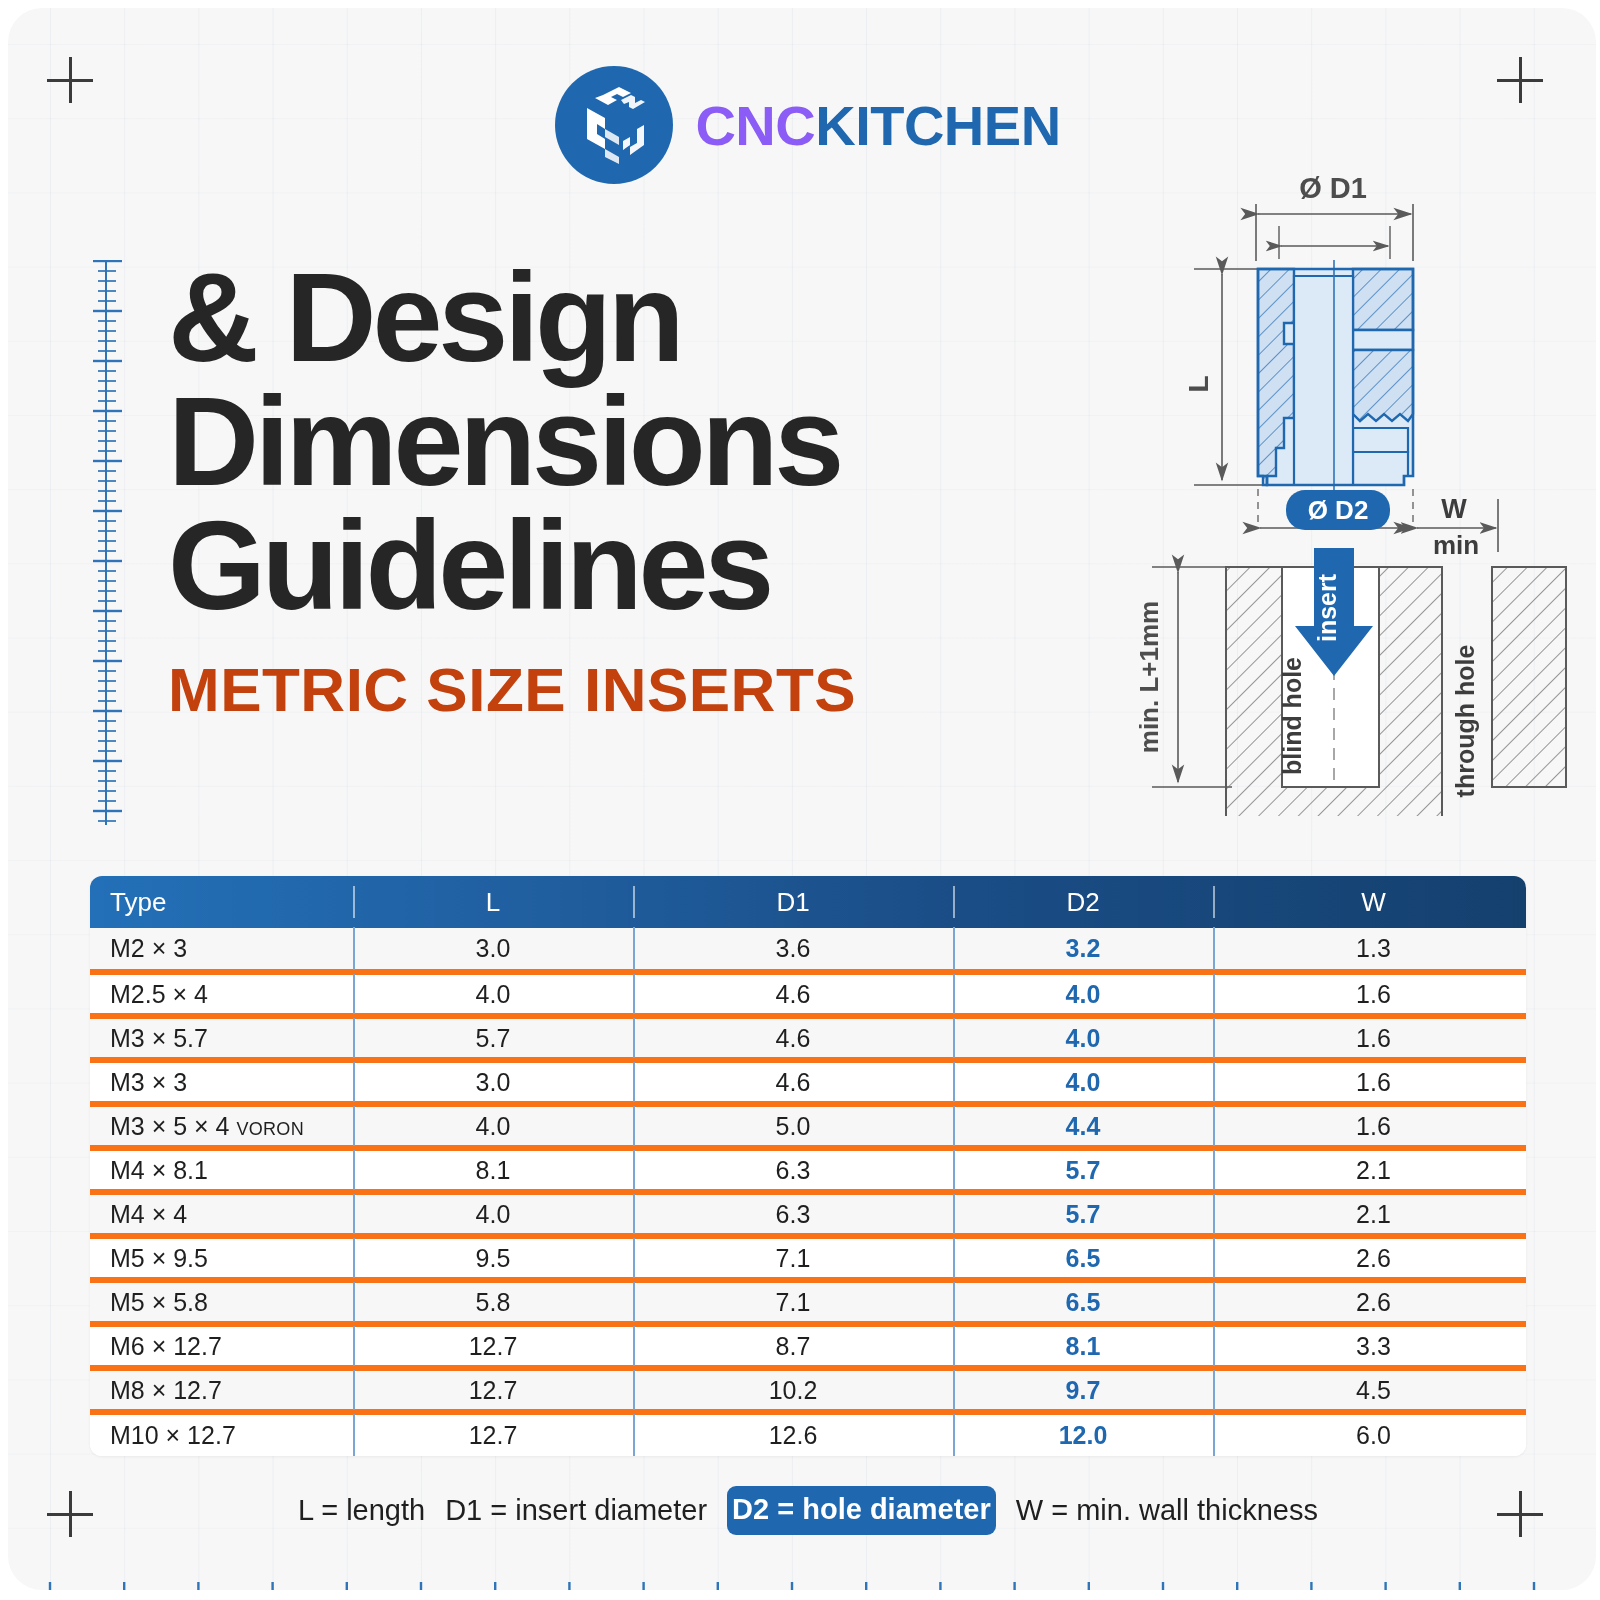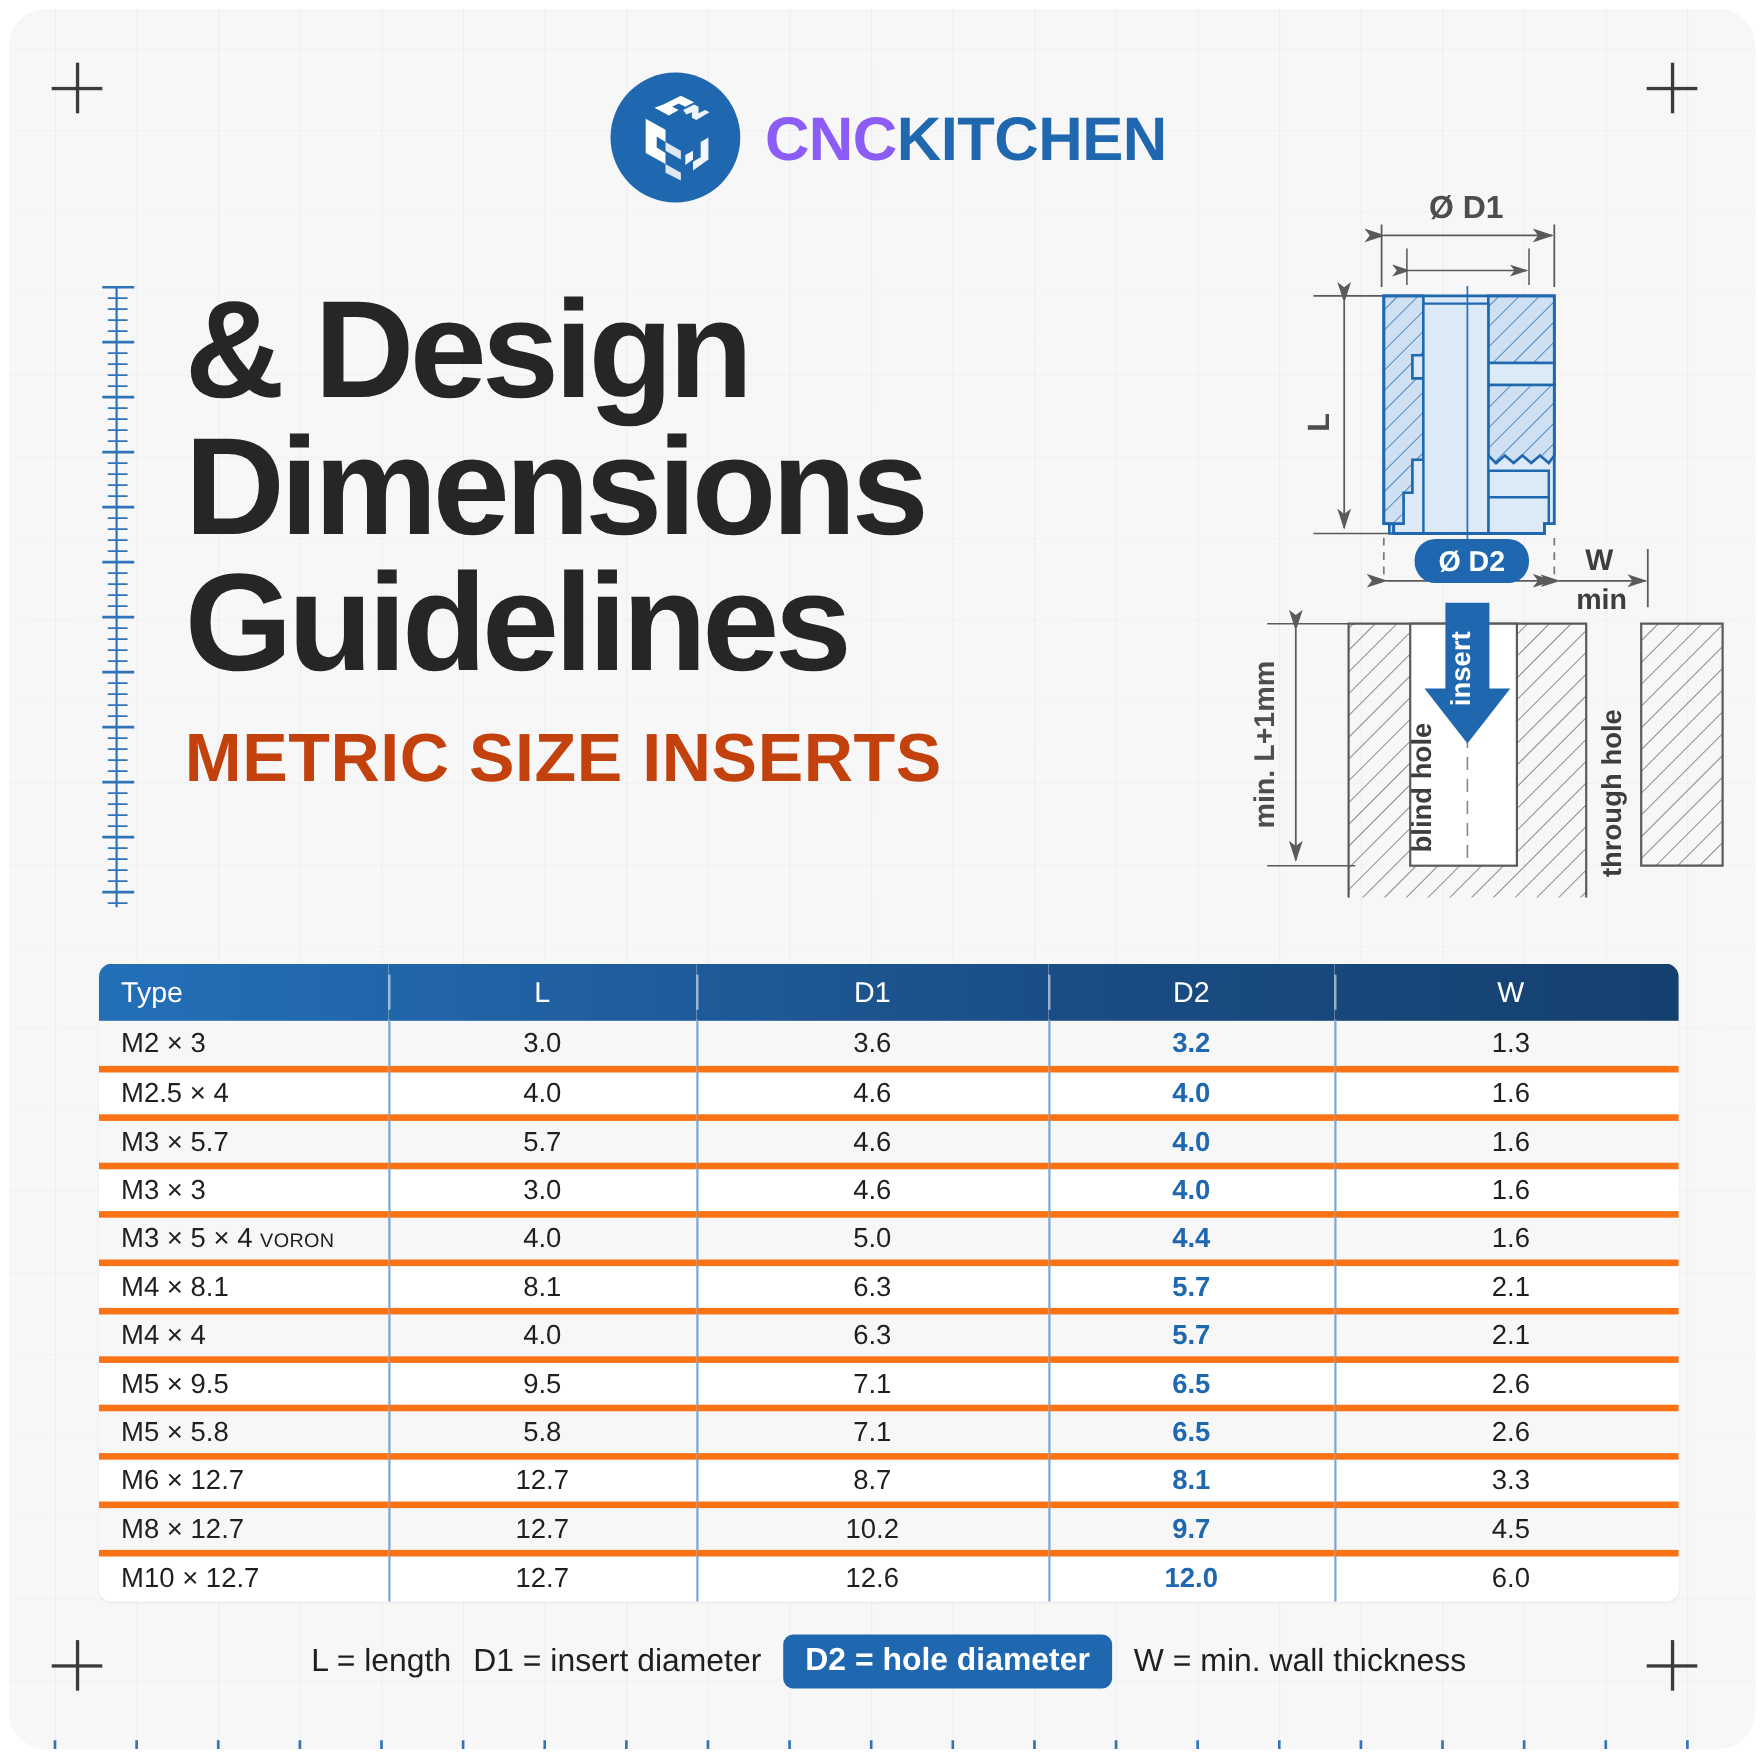--- a/index.html
+++ b/index.html
@@ -115,21 +115,21 @@
   .voron { font-size: 18px; letter-spacing: 0.3px; }
 
   
   .legend {
     position: absolute; left: 0; top: 1478px; width: 1600px;
     display: flex; align-items: center; justify-content: center; gap: 20px;
     font-size: 29px; color: #1f1f1f;
   }
   .legend-chip {
     background: #1f68b0; color: #ffffff; font-weight: 700;
-    padding: 7px 20px 9px; border-radius: 9px;
+    padding: 7px 5px 9px; border-radius: 9px;
   }
 
   
   .h-ruler { position: absolute; left: 0; bottom: 0; width: 1600px; height: 36px; }
 </style>
 </head>
 <body>
 
 <div id="root">
   <div class="card">

